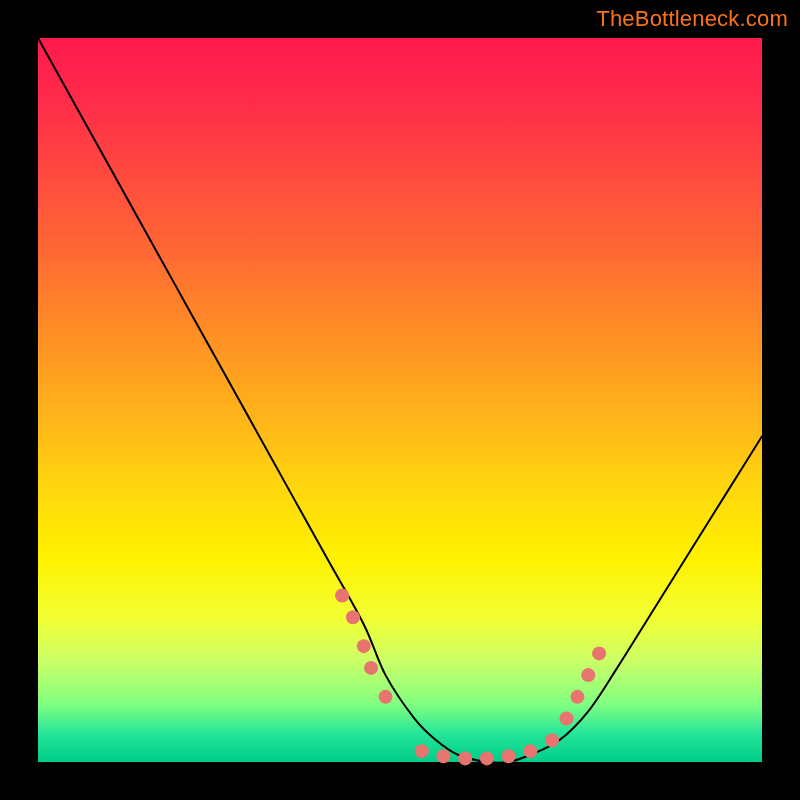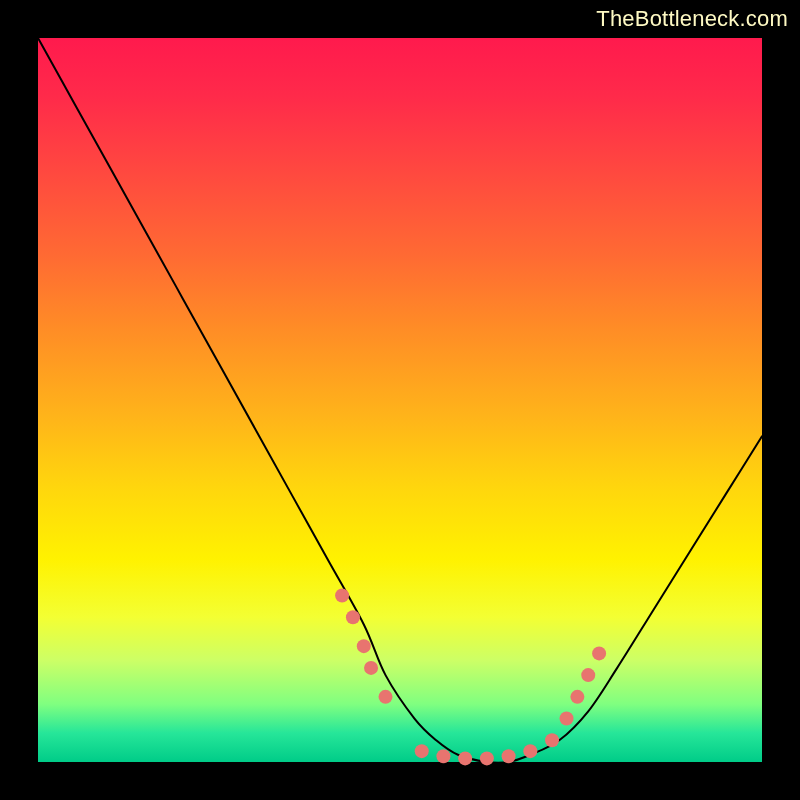--- a/index.html
+++ b/index.html
@@ -8,21 +8,21 @@
     height: 800px;
     background: #000;
     position: relative;
     overflow: hidden;
     font-family: Arial, sans-serif;
   }
   .watermark {
     position: absolute;
     top: 6px;
     right: 12px;
-    color: #fef9c3;
+    color: #f97316;
     font-size: 22px;
     font-weight: 500;
     z-index: 10;
     letter-spacing: 0.2px;
   }
   .plot-area {
     position: absolute;
     left: 38px;
     top: 38px;
     width: 724px;

